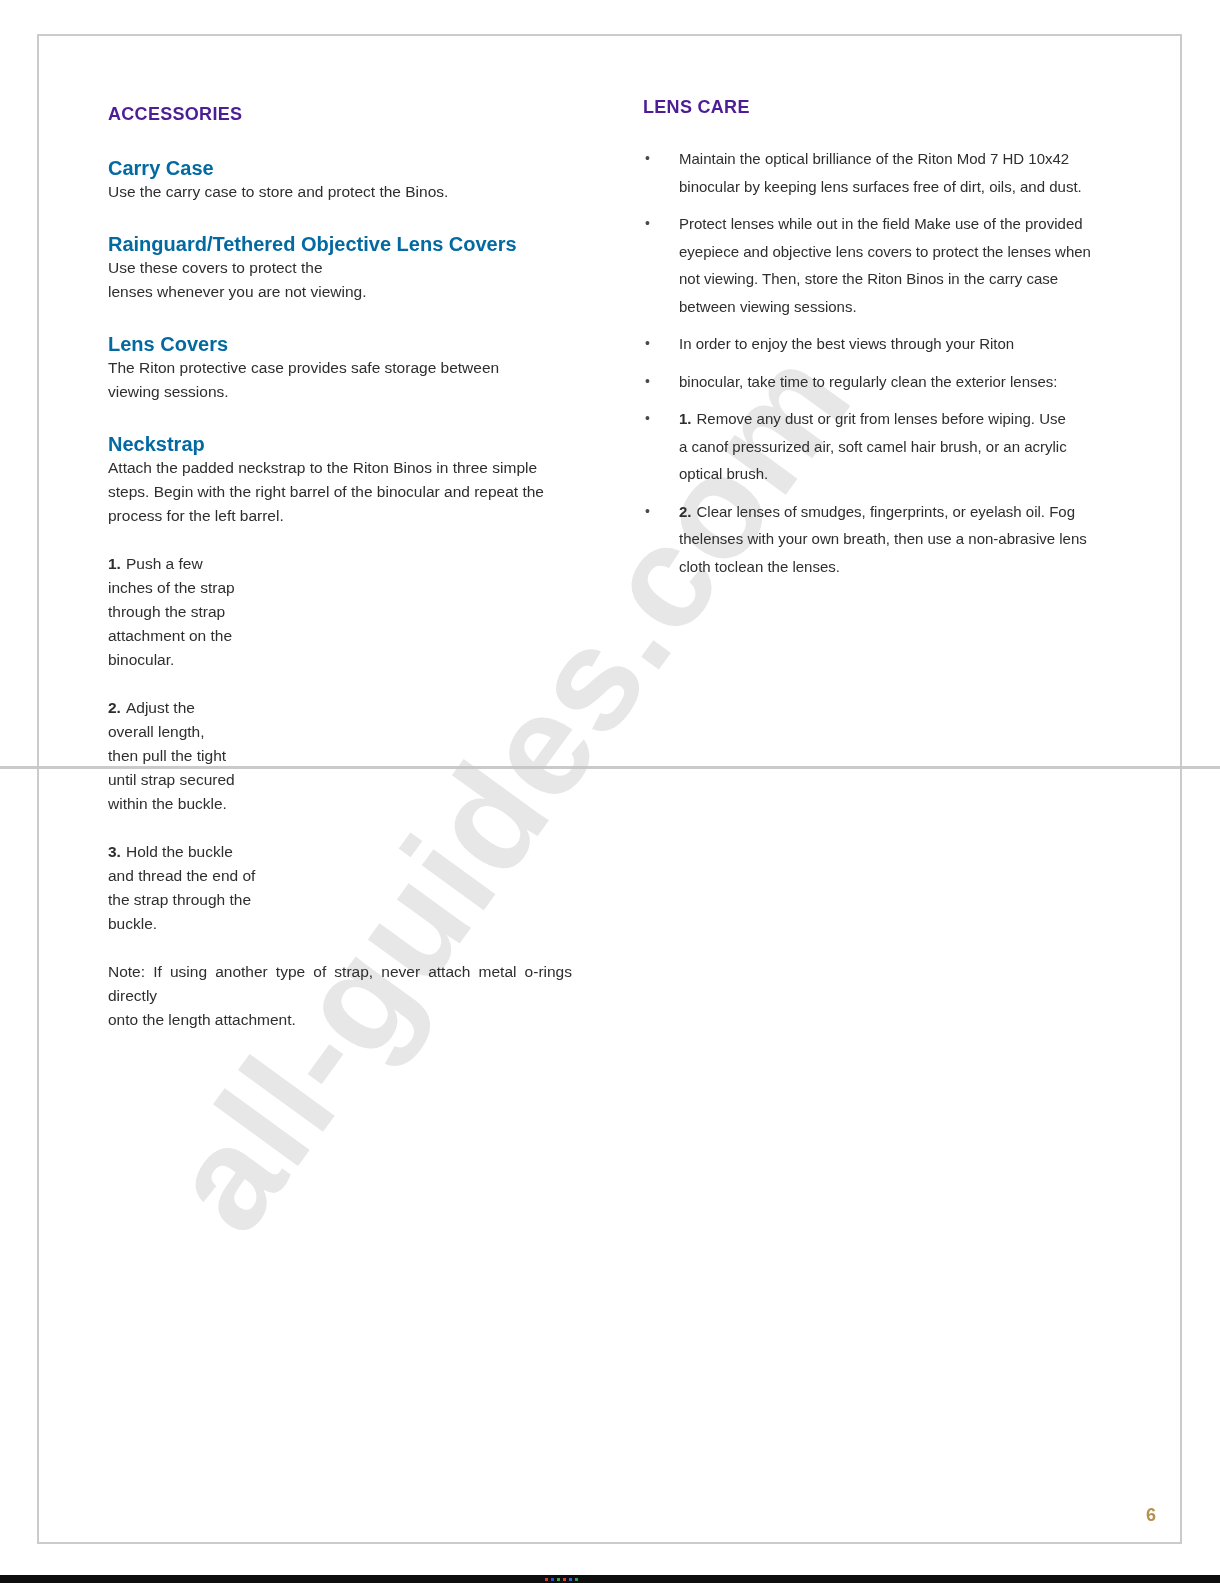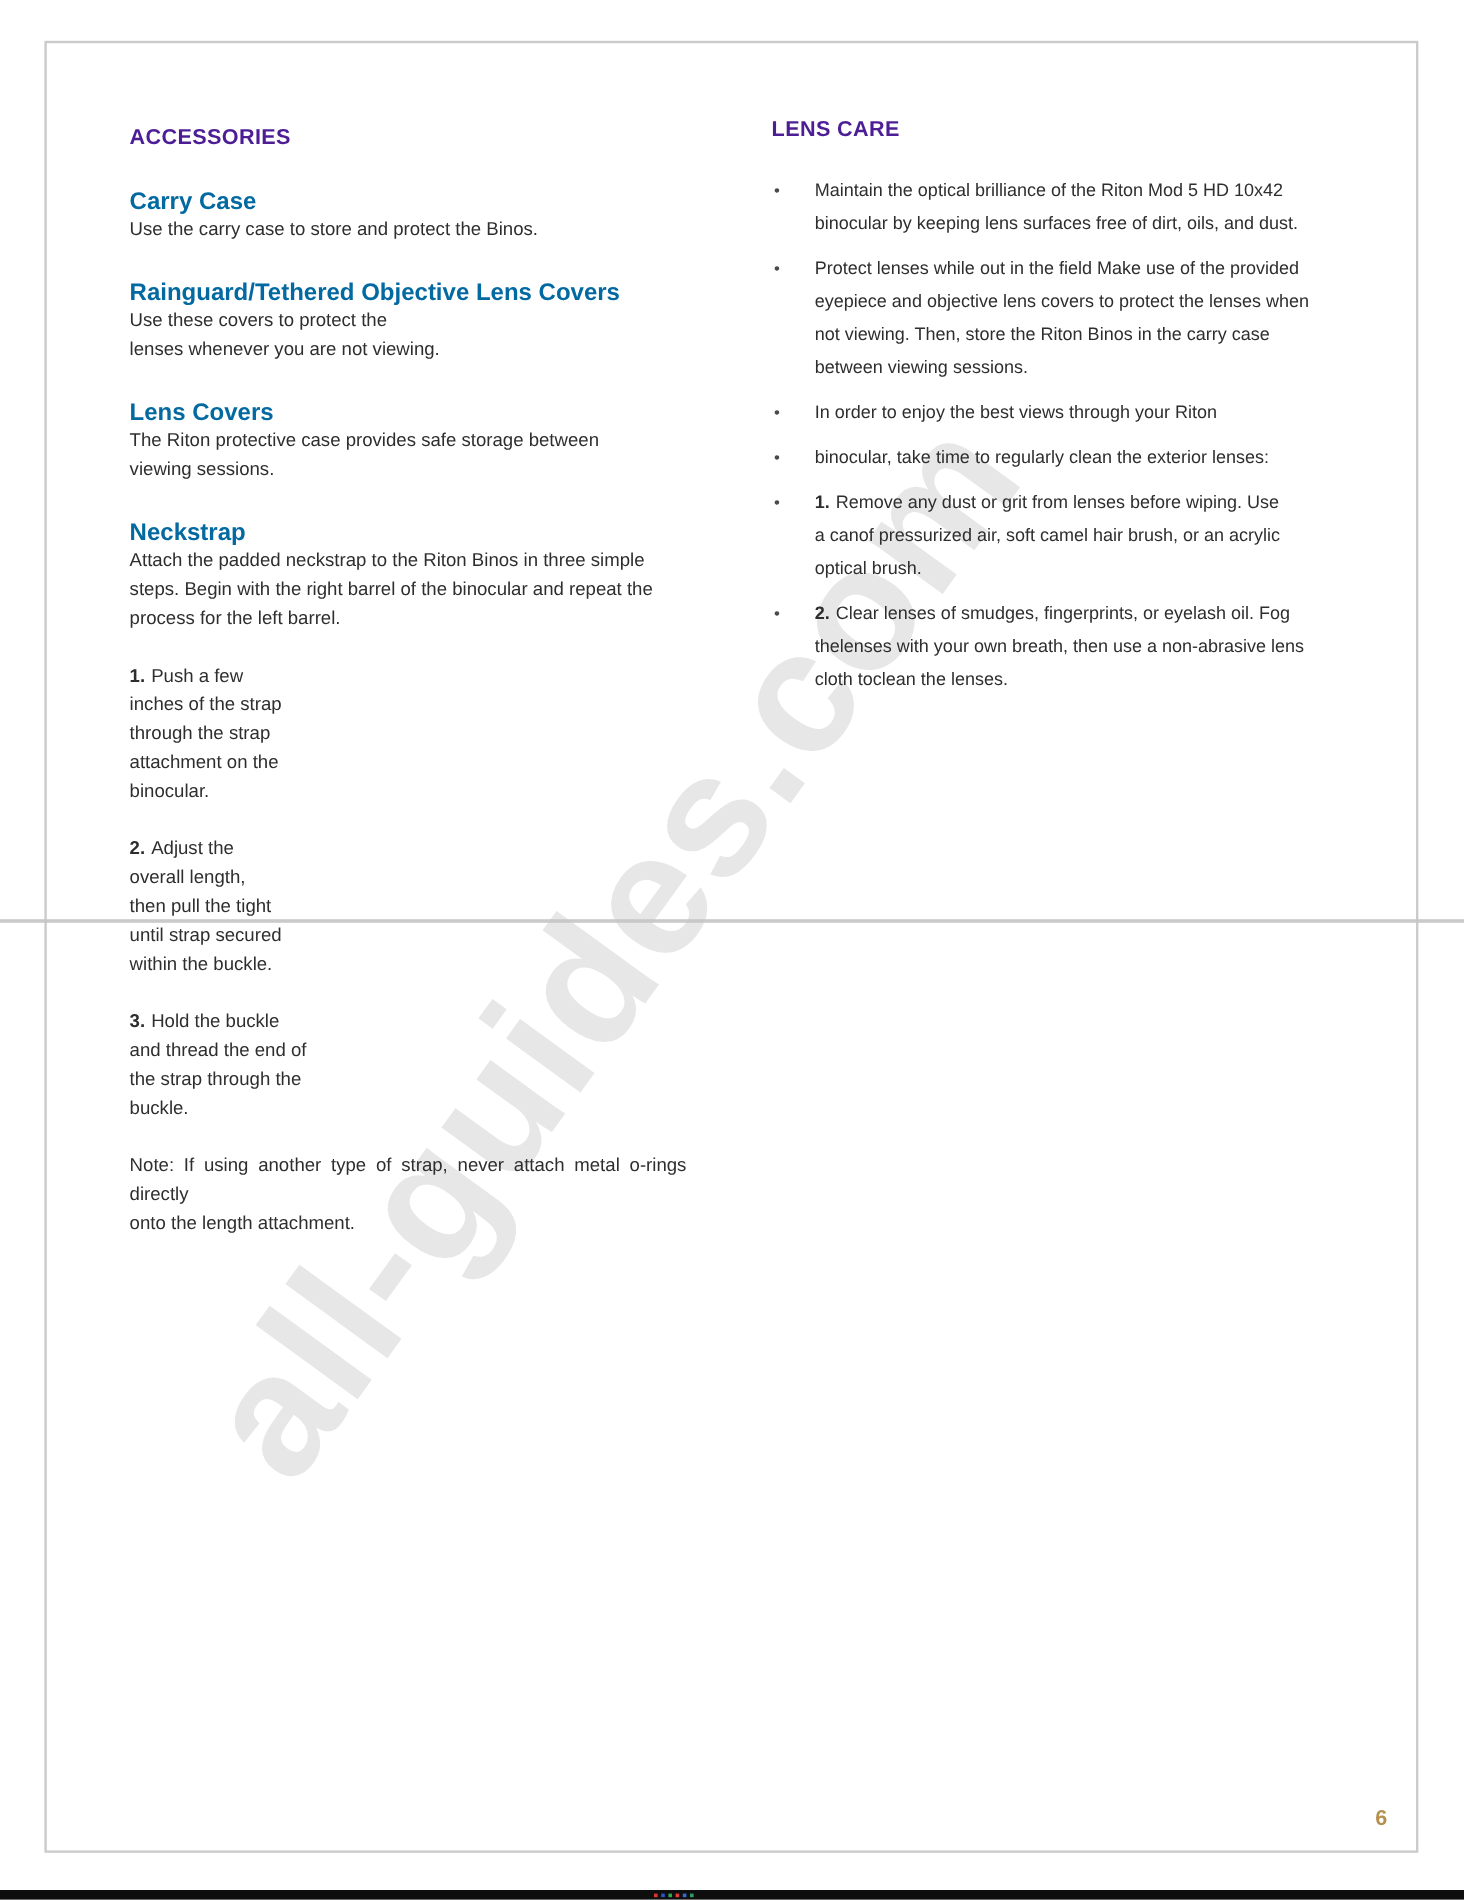--- a/index.html
+++ b/index.html
@@ -197,21 +197,21 @@
     <div class="just">Note: If using another type of strap, never attach metal o-rings</div>
     <div>directly</div>
     <div>onto the length attachment.</div>
   </div>
 </div>
 
 <div class="col-right">
   <h1 class="h1">LENS CARE</h1>
 
   <ul class="bullets">
-    <li><b class="bnum"></b><span>Maintain the optical brilliance of the Riton Mod 5 HD 10x42
+    <li><b class="bnum"></b><span>Maintain the optical brilliance of the Riton Mod 7 HD 10x42
 binocular by keeping lens surfaces free of dirt, oils, and dust.</span></li>
     <li><b class="bnum"></b><span>Protect lenses while out in the field Make use of the provided
 eyepiece and objective lens covers to protect the lenses when
 not viewing. Then, store the Riton Binos in the carry case
 between viewing sessions.</span></li>
     <li><b class="bnum"></b><span>In order to enjoy the best views through your Riton</span></li>
     <li><b class="bnum"></b><span>binocular, take time to regularly clean the exterior lenses:</span></li>
     <li><b class="bnum">1.</b><span>Remove any dust or grit from lenses before wiping. Use
 a canof pressurized air, soft camel hair brush, or an acrylic
 optical brush.</span></li>

